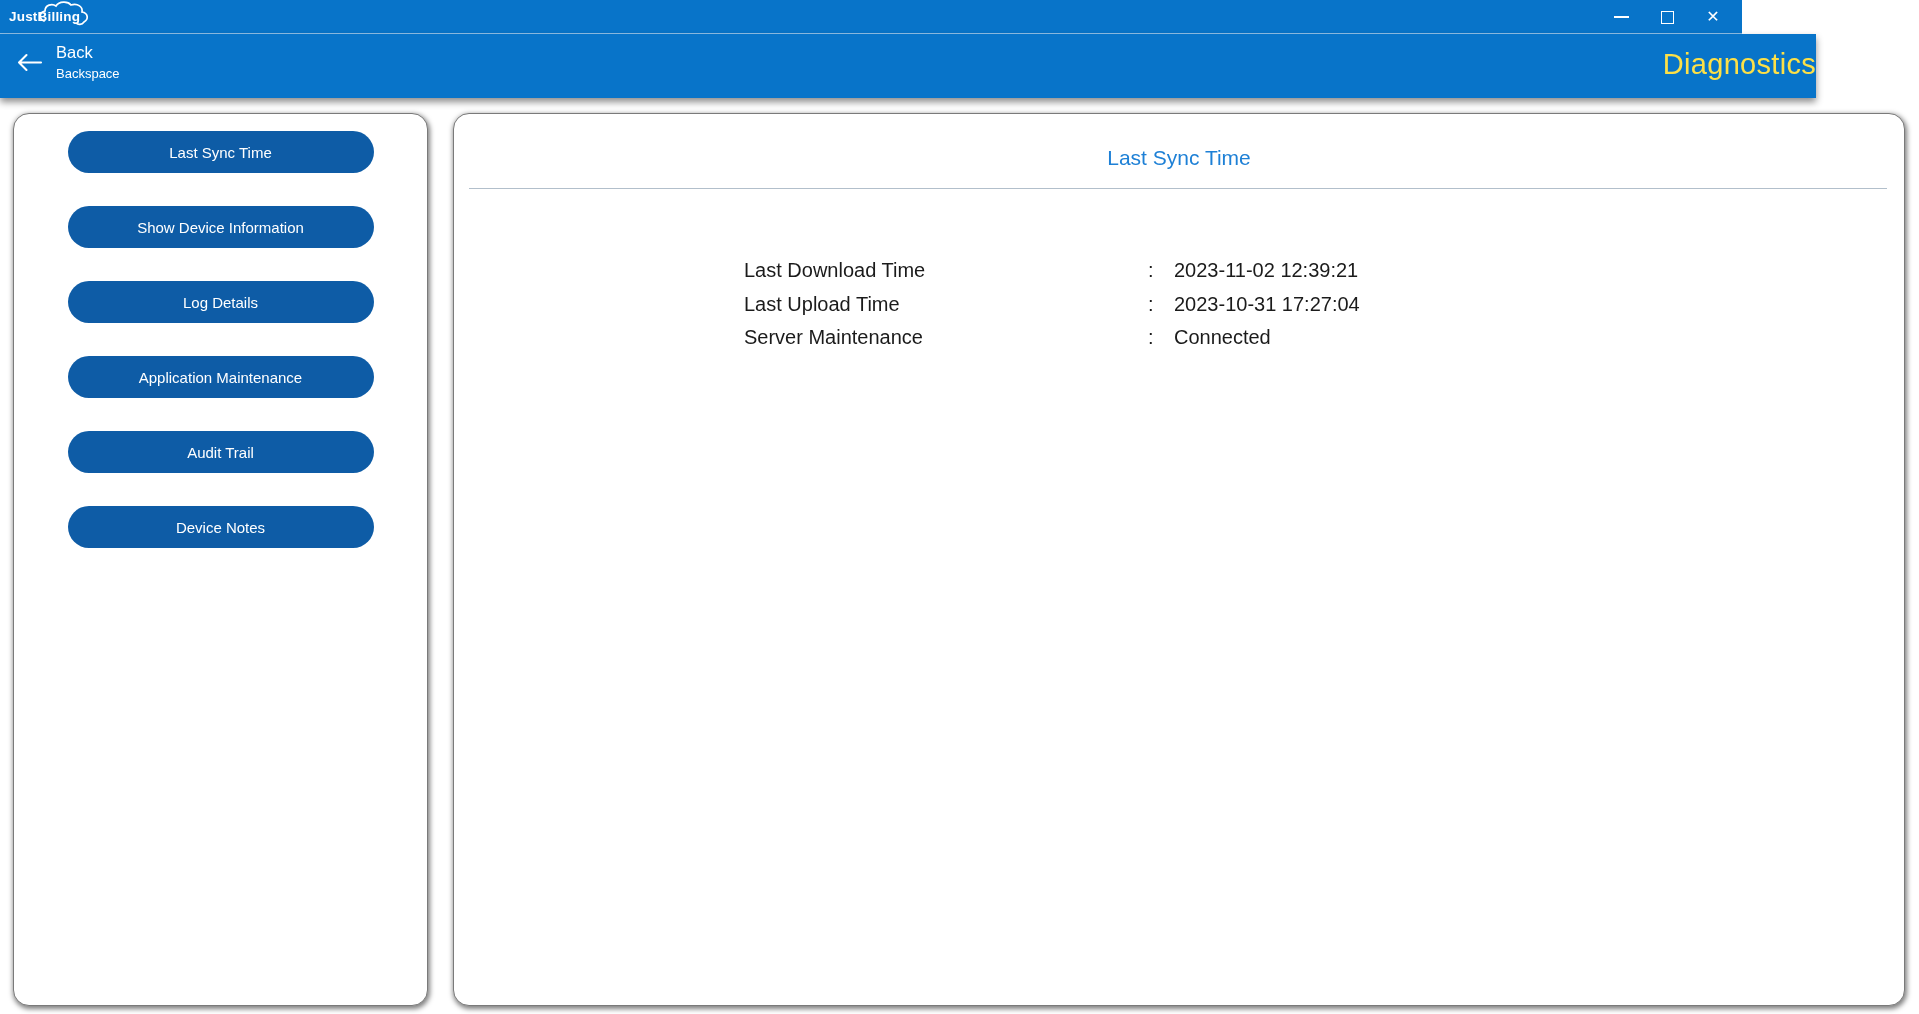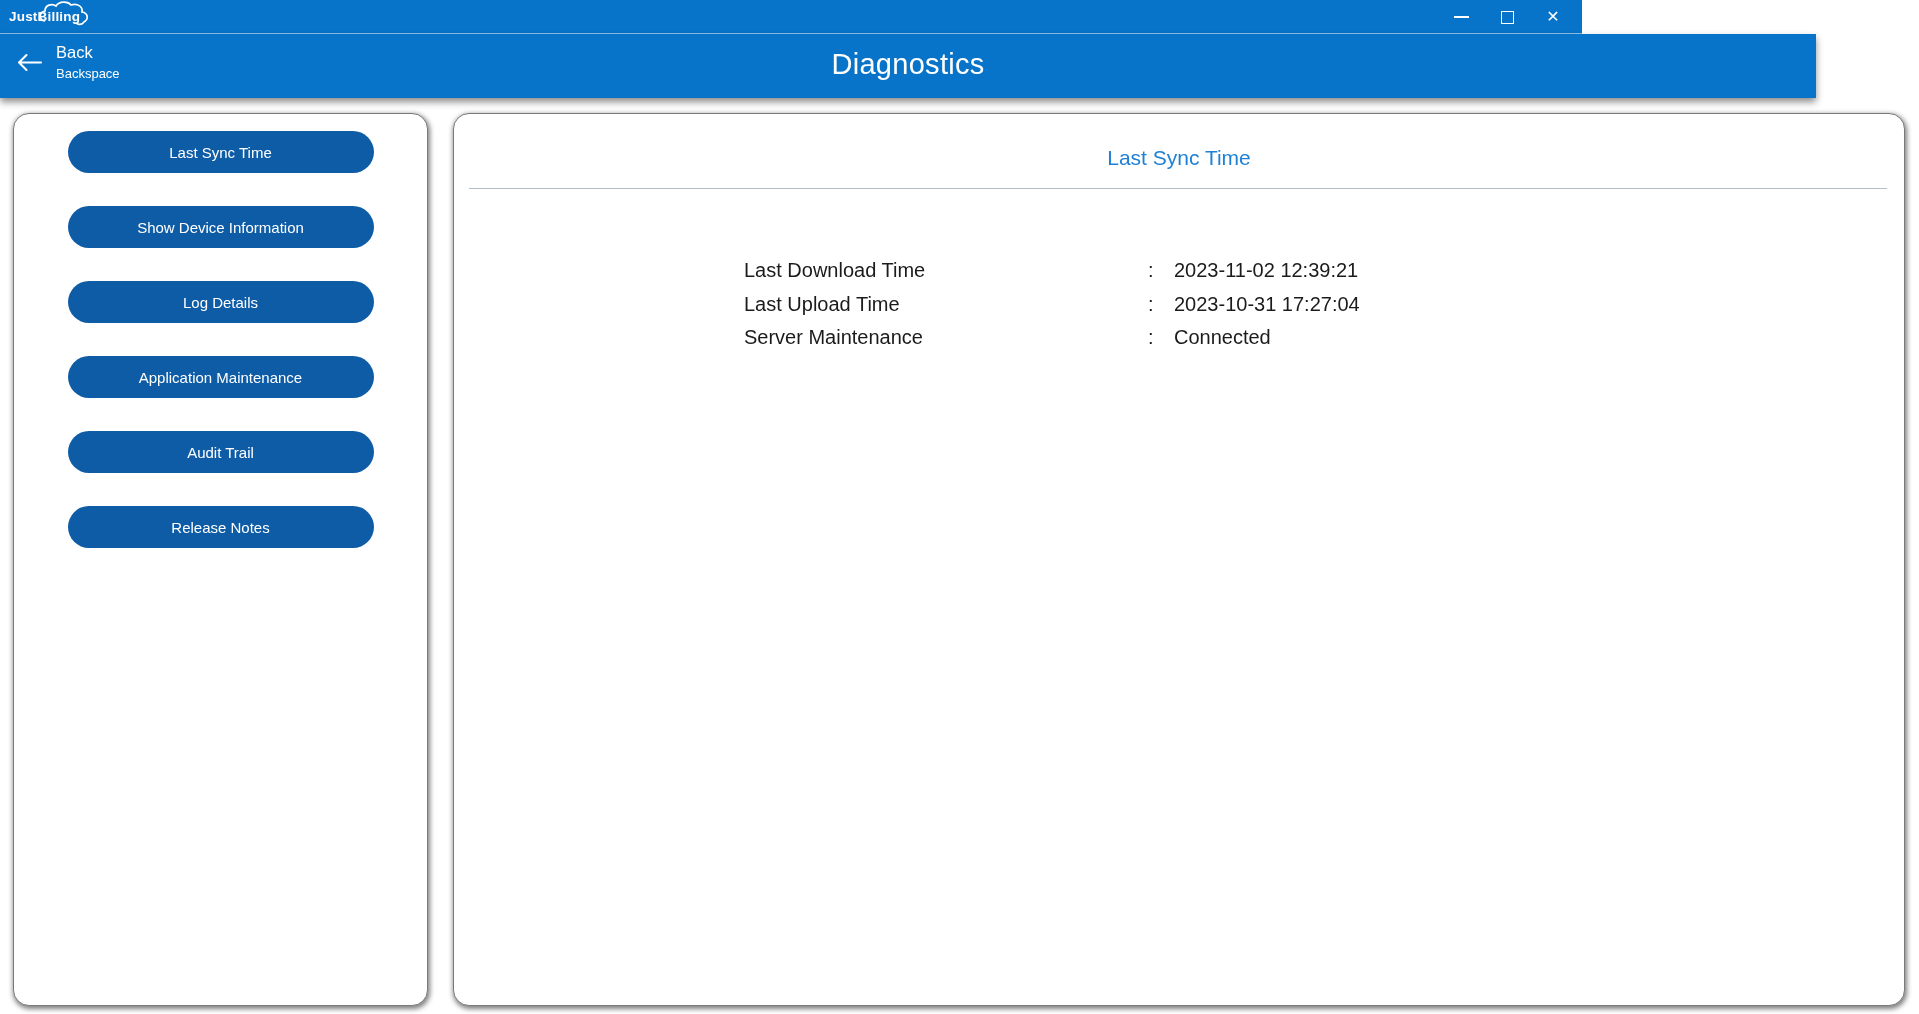--- a/index.html
+++ b/index.html
@@ -11,21 +11,21 @@
   html,body{ width:1919px; height:1014px; }
   body{
     position:relative;
     background:#ffffff;
     font-family:"Liberation Sans", sans-serif;
     overflow:hidden;
   }
 
   
   .titlebar{
-    position:absolute; left:0; top:0; width:1582px; height:34px;
+    position:absolute; left:0; top:0; width:1742px; height:34px;
     background:var(--c-blue);
     border-bottom:1px solid rgba(255,255,255,.55);
   }
   .logo{
     position:absolute; left:9px; top:8px; height:20px;
     color:#fff; font-size:13.5px; font-weight:bold; letter-spacing:.2px;
     line-height:18px;
   }
   .logo .cloud{
     position:absolute; left:29px; top:-7px; width:52px; height:26px; pointer-events:none;
@@ -49,22 +49,22 @@
   }
   .back{
     position:absolute; left:16px; top:8px;
     display:flex; align-items:center; gap:13px;
     color:#fff; cursor:pointer;
   }
   .back-labels{ display:flex; flex-direction:column; }
   .back-title{ font-size:16.5px; line-height:20px; }
   .back-sub{ font-size:13px; line-height:16px; margin-top:4px; }
   .page-title{
-    position:absolute; top:14px; left:0; width:100%; text-align:center;
-    color:#ffffff; font-size:29px; font-weight:400; letter-spacing:.3px;
+    position:absolute; top:14px; left:0; width:100%; text-align:right;
+    color:#fde047; font-size:29px; font-weight:400; letter-spacing:.3px;
   }
 
   
   .card{
     position:absolute; top:113px; height:893px; background:#fff;
     border:1px solid #7a7a7a; border-radius:16px;
     box-shadow:1px 2px 5px 1px rgba(0,0,0,.5);
   }
   .sidebar-card{ left:13px;  width:415px; padding-top:17px; }
   .main-card{   left:453px; width:1452px; }
@@ -126,21 +126,21 @@
   </div>
   <div class="page-title">Diagnostics</div>
 </div>
 
 <div class="card sidebar-card">
   <button class="nav-btn">Last Sync Time</button>
   <button class="nav-btn">Show Device Information</button>
   <button class="nav-btn">Log Details</button>
   <button class="nav-btn">Application Maintenance</button>
   <button class="nav-btn">Audit Trail</button>
-  <button class="nav-btn">Release Notes</button>
+  <button class="nav-btn">Device Notes</button>
 </div>
 
 <div class="card main-card">
   <div class="panel-heading">Last Sync Time</div>
   <div class="divider"></div>
 
   <div class="rows">
     <div class="row">
       <span class="row-label">Last Download Time</span>
       <span class="row-colon">:</span>

